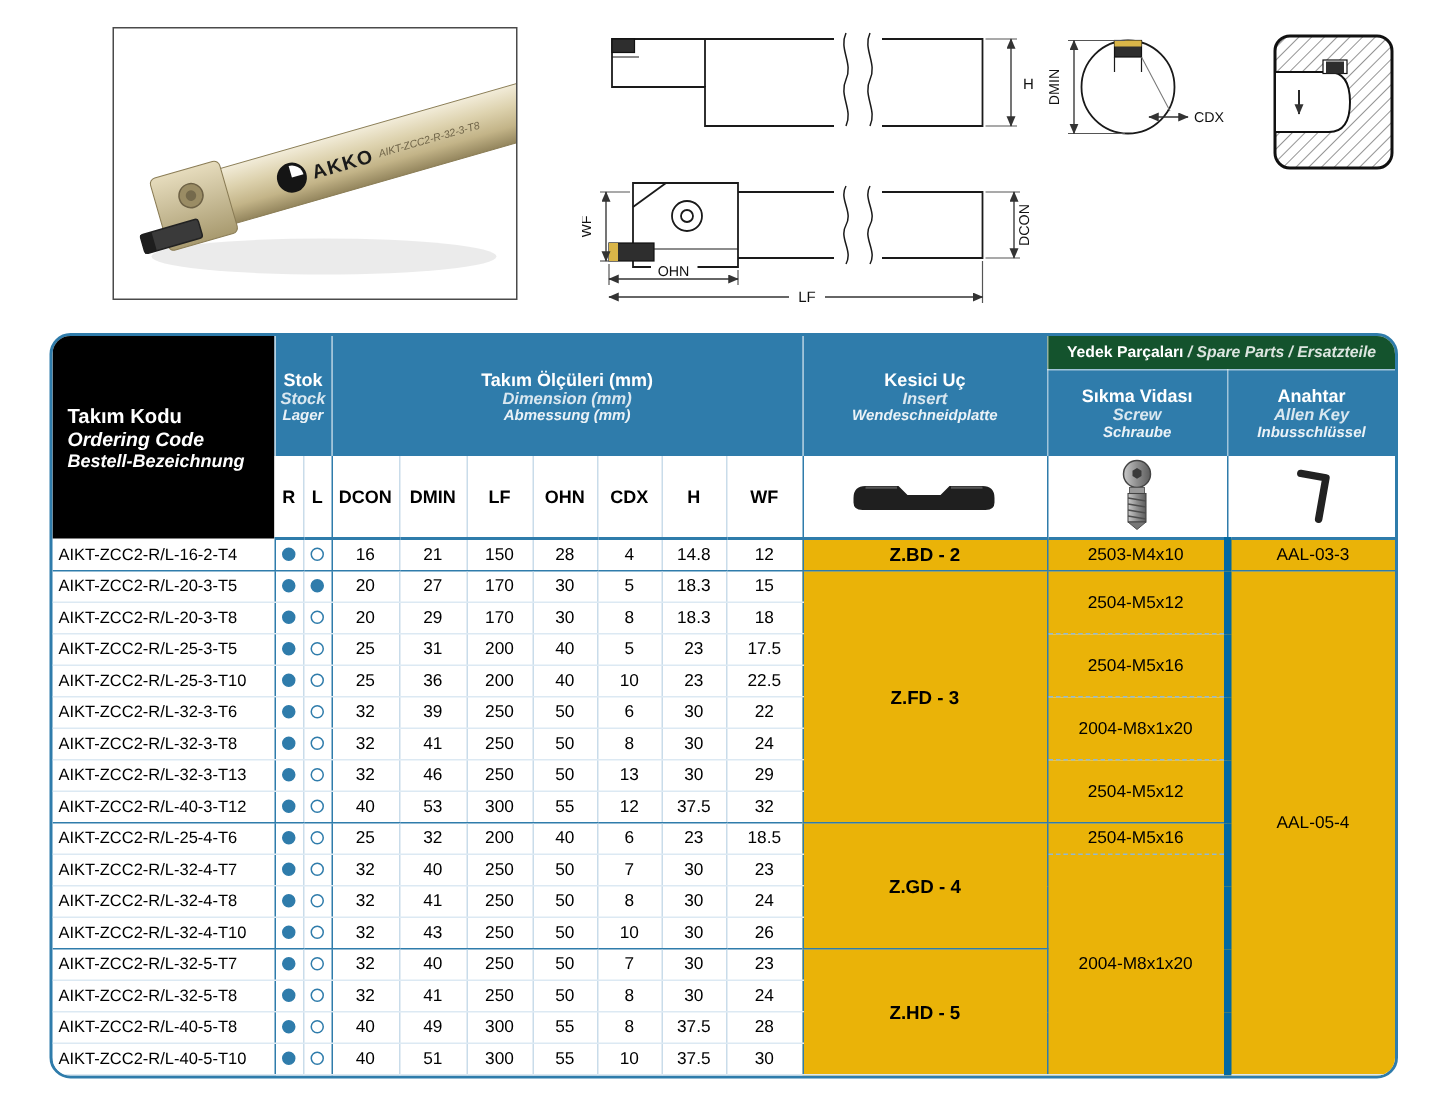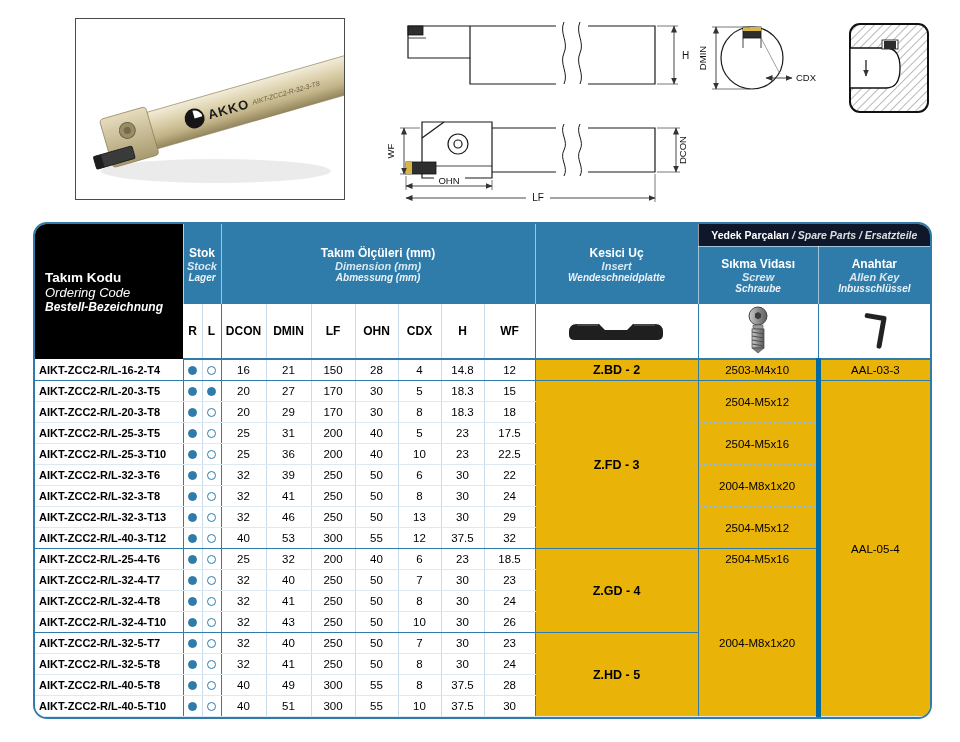--- a/index.html
+++ b/index.html
@@ -13,48 +13,48 @@
 
   
   .table-wrap{position:absolute;left:33px;top:222px;width:895px;border:2px solid #2f7cab;
     border-radius:14px;overflow:hidden;background:#fff;}
   table{border-collapse:collapse;table-layout:fixed;width:895px;}
   th,td{padding:0;margin:0;}
 
   .code-head{background:#000000;color:#fff;text-align:left;vertical-align:middle;
     padding-left:10px;border-right:1px solid rgba(255,255,255,.65);}
   .code-head .l1{display:block;font-size:13.5px;font-weight:bold;}
-  .code-head .l2{display:block;font-size:13px;font-weight:normal;font-style:italic;}
+  .code-head .l2{display:block;font-size:13px;font-weight:bold;font-style:italic;}
   .code-head .l3{display:block;font-size:12px;font-style:italic;}
 
   .teal{background:#2f7cab;color:#fff;vertical-align:middle;text-align:center;
     border-left:1px solid rgba(255,255,255,.55);}
   .teal .l1{display:block;font-weight:bold;font-size:12px;}
   .teal .l2{display:block;font-style:italic;font-size:11px;color:rgba(255,255,255,.82);}
   .teal .l3{display:block;font-style:italic;font-size:10px;color:rgba(255,255,255,.9);}
 
   .band-row{height:22px;}
-  .spare-band{background:#0f172a;color:#fff;font-size:10.5px;text-align:center;
+  .spare-band{background:#14532d;color:#fff;font-size:10.5px;text-align:center;
     vertical-align:middle;border-left:1px solid rgba(255,255,255,.55);
     border-bottom:1px solid rgba(255,255,255,.55);}
   .spare-band .bt{font-weight:bold;}
   .spare-band .bi{font-style:italic;color:rgba(255,255,255,.85);}
   .lang-row{height:58px;}
 
   .spec-row th{height:54px;background:#fff;color:#000;font-size:12px;font-weight:bold;
     text-align:center;vertical-align:middle;border-right:1px solid #c9dcea;
     border-bottom:2px solid #2f7cab;}
   .spec-row th:nth-child(2),.spec-row th:nth-child(9),
   .spec-row th:nth-child(10),.spec-row th:nth-child(11){border-right:1px solid #2f7cab;}
   .spec-row th:nth-child(12){border-right:none;}
 
   tbody td{height:20px;font-size:11.5px;text-align:center;vertical-align:middle;
     border-bottom:1px solid #dce9f3;border-right:1px solid #c9dcea;color:#000;background:#fff;}
   tbody tr.grp-end > td{border-bottom:1px solid #2f7cab;}
-  td.code{text-align:left;font-weight:bold;font-size:11px;padding-left:4px;white-space:nowrap;
+  td.code{text-align:left;font-weight:normal;font-size:11px;padding-left:4px;white-space:nowrap;
     overflow:hidden;border-right:1px solid #2f7cab;}
   tbody td:nth-child(3),tbody td:nth-child(10){border-right:1px solid #2f7cab;}
   td.grp{background:#eab308;}
   td.ins{font-weight:bold;font-size:12.5px;border-right:1px solid #2f7cab;}
   td.scr{font-size:11.5px;border-right:5px solid #0369a1;}
   td.key{font-size:11.5px;border-right:none;margin-top:11px;}
   td.sep-solid{border-bottom:1px solid #2f7cab;}
   td.sep-dashed{border-bottom:1px dashed #8fb8d4;}
 
   .dot{display:inline-block;width:9px;height:9px;border-radius:50%;

